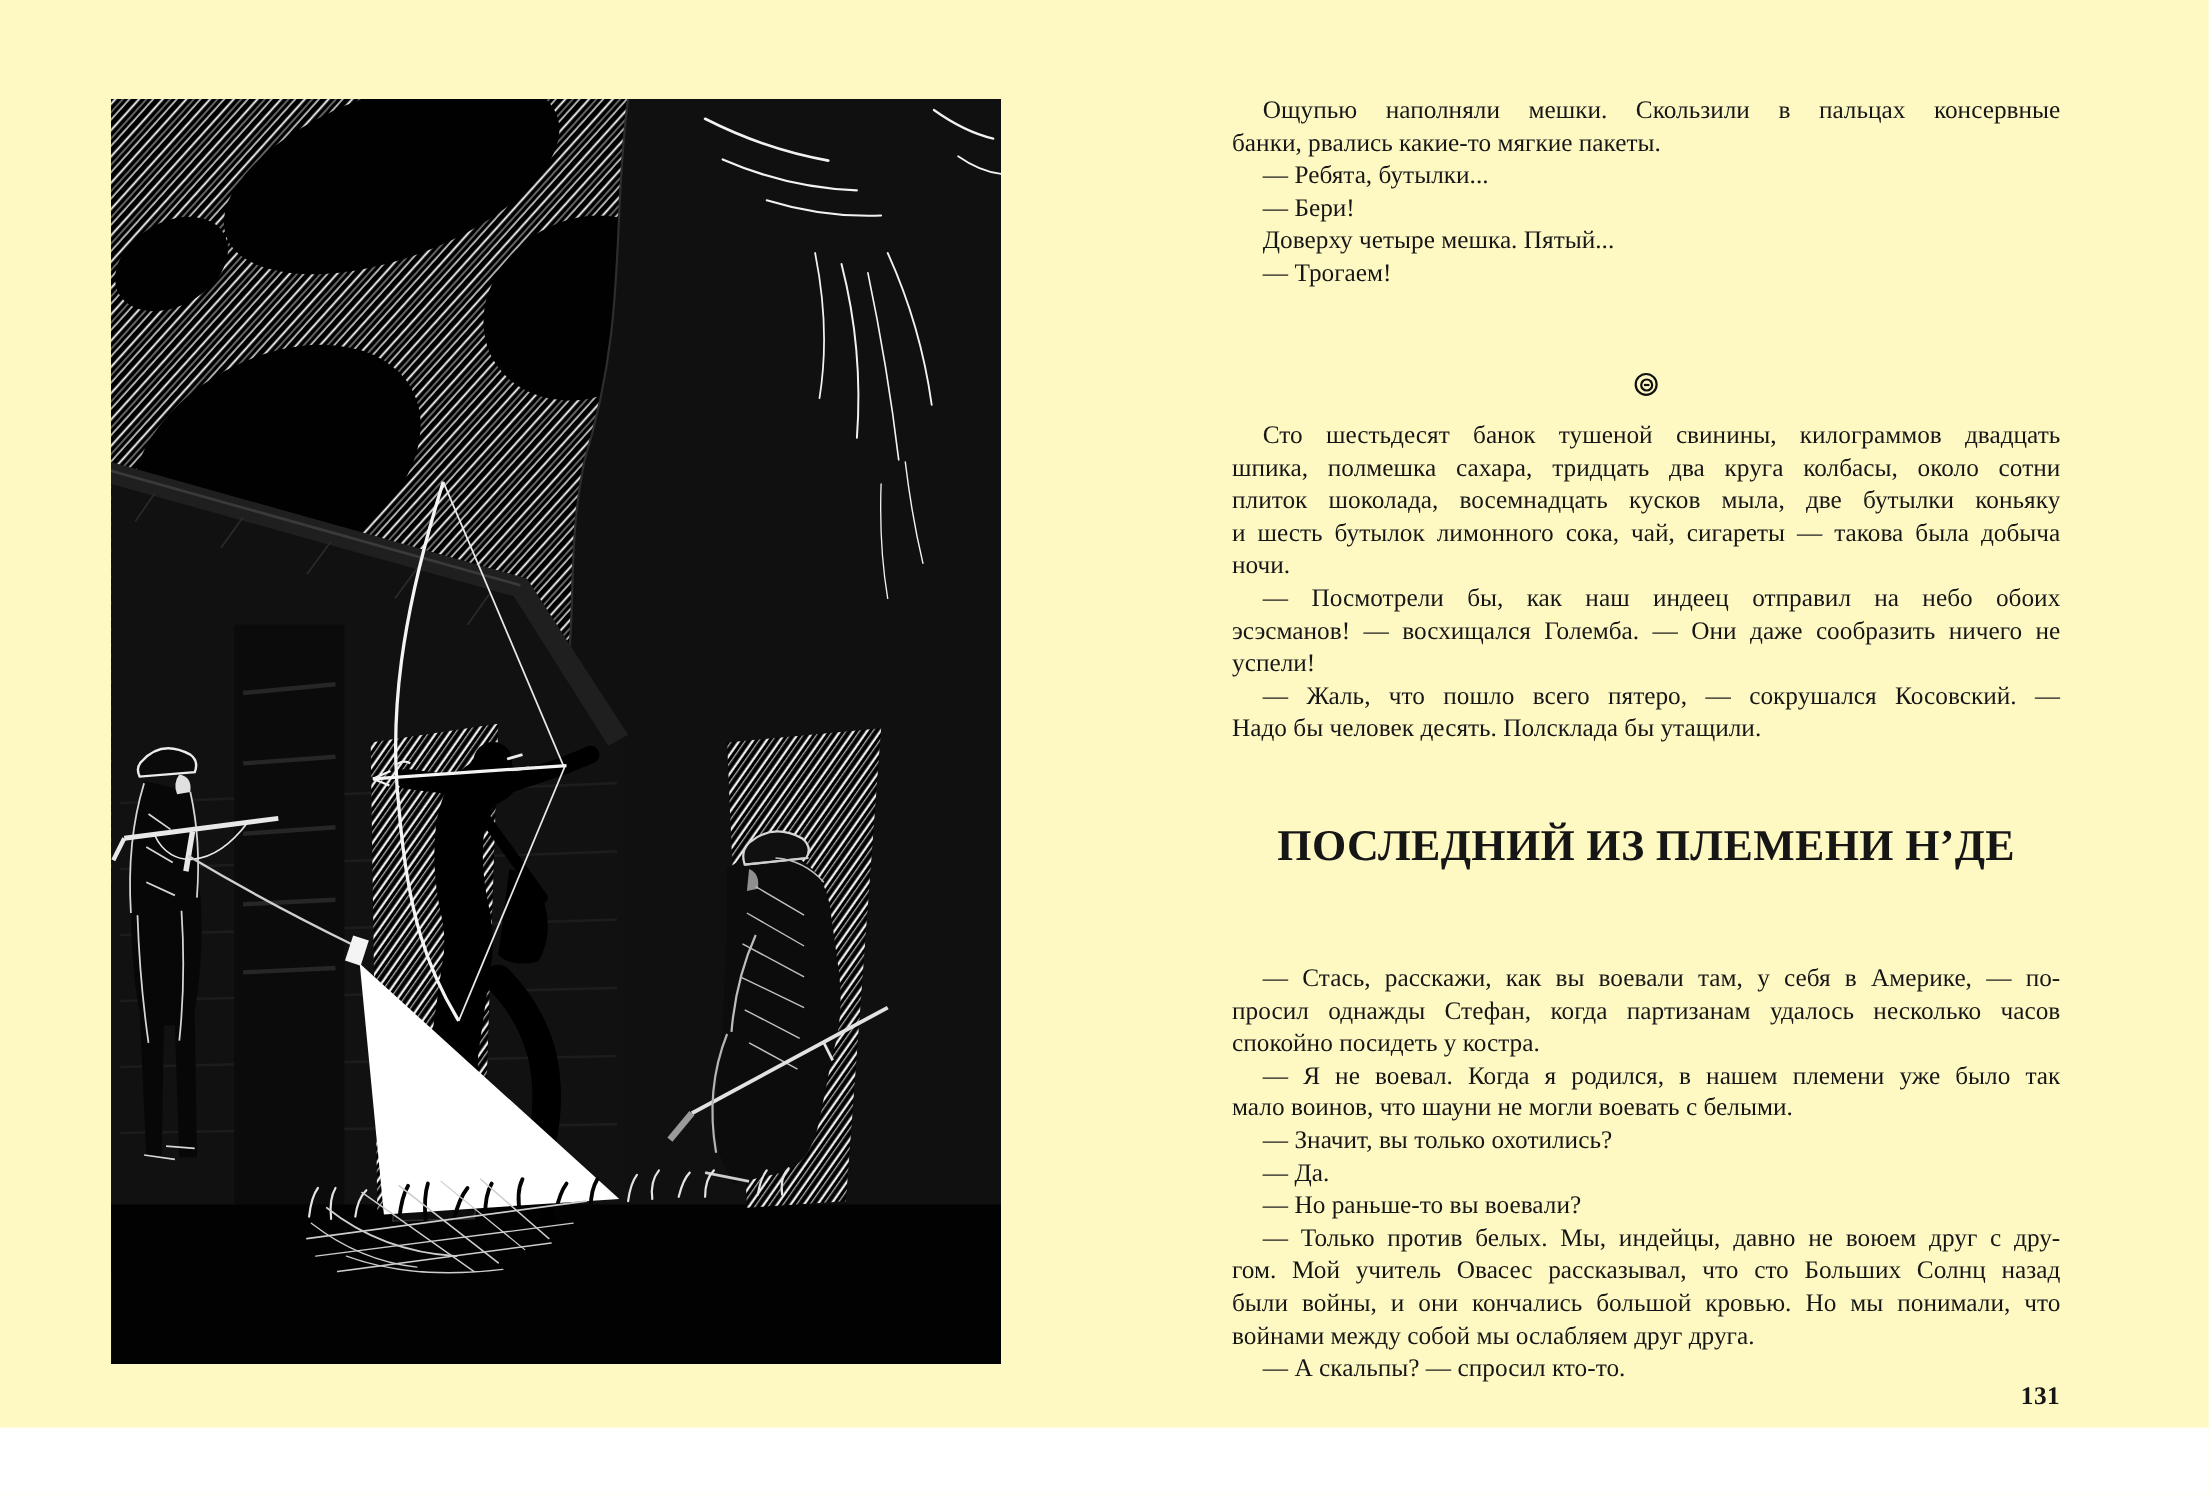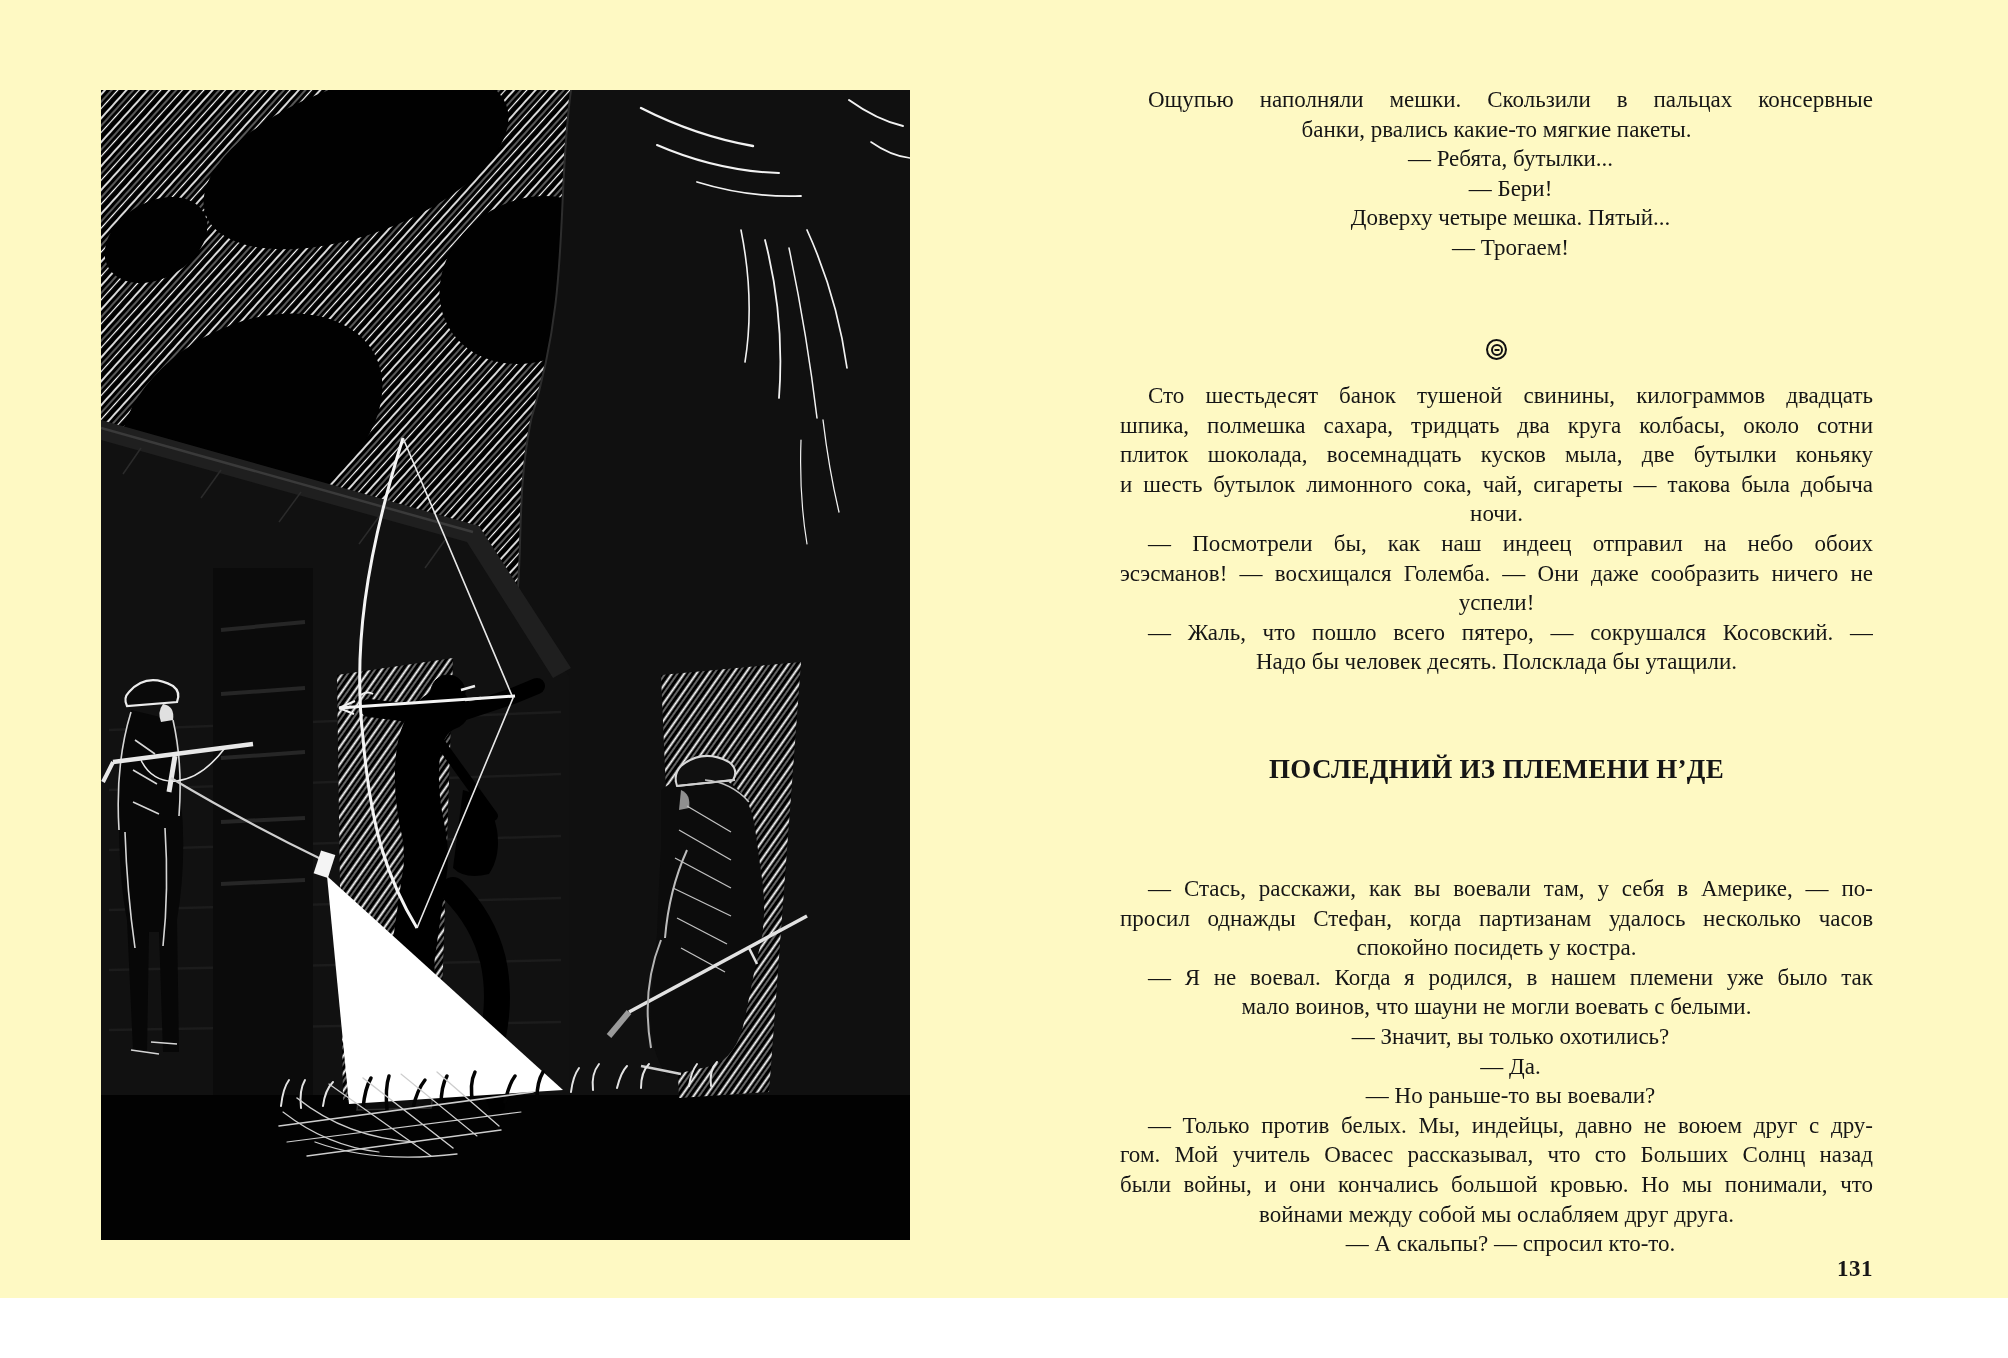--- a/index.html
+++ b/index.html
@@ -24,21 +24,20 @@
   }
   .section{position:absolute;left:0;width:753px;}
   .sec-intro{top:0;}
   .sec-loot{top:296px;}
   .sec-chapter{top:789px;}
   .line{
     font-size:23px;
     height:29.6px;line-height:29.6px;
     overflow:hidden;
     white-space:normal;
-    text-align:center;
   }
   .line.indent{padding-left:28px;}
   .line.justify{text-align:justify;text-align-last:justify;}
   
   .ornament-row{
     position:absolute;top:254px;left:0;width:753px;
     display:flex;justify-content:center;
   }
   .ornament-mark{
     display:inline-block;width:21px;height:21px;
@@ -51,21 +50,21 @@
   }
   .ornament-mark::after{
     content:"";position:absolute;left:50%;top:50%;
     width:5px;height:2px;background:#111;
     transform:translate(-50%,-50%);
   }
   
   .chapter-heading{
     position:absolute;top:664px;left:0;width:753px;
     margin:0;text-align:center;
-    font-size:27px;line-height:40px;font-weight:bold;
+    font-size:40px;line-height:40px;font-weight:bold;
     letter-spacing:0.3px;
   }
   
   .page-number{
     position:absolute;top:1171px;left:0;width:753px;
     text-align:right;
     font-size:23px;font-weight:bold;letter-spacing:0.5px;
   }
 </style>
 </head>

